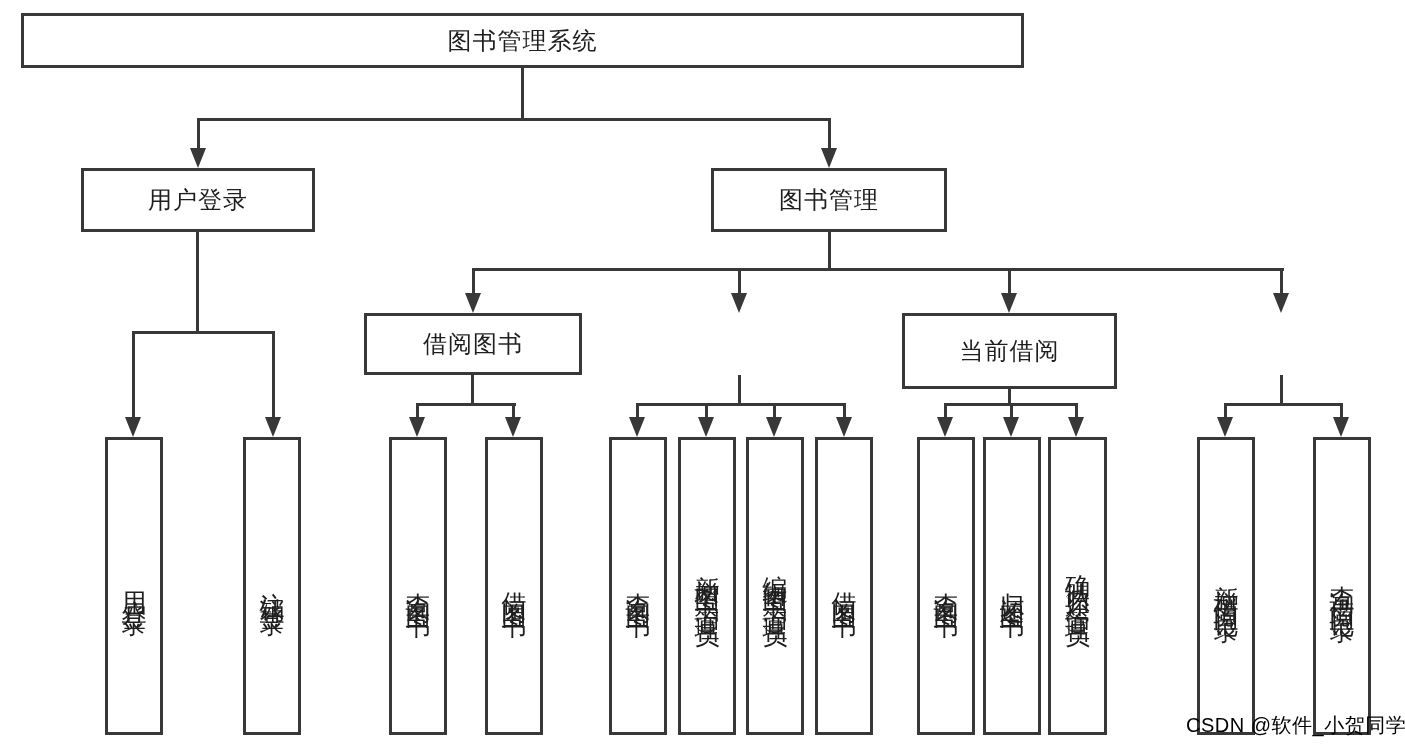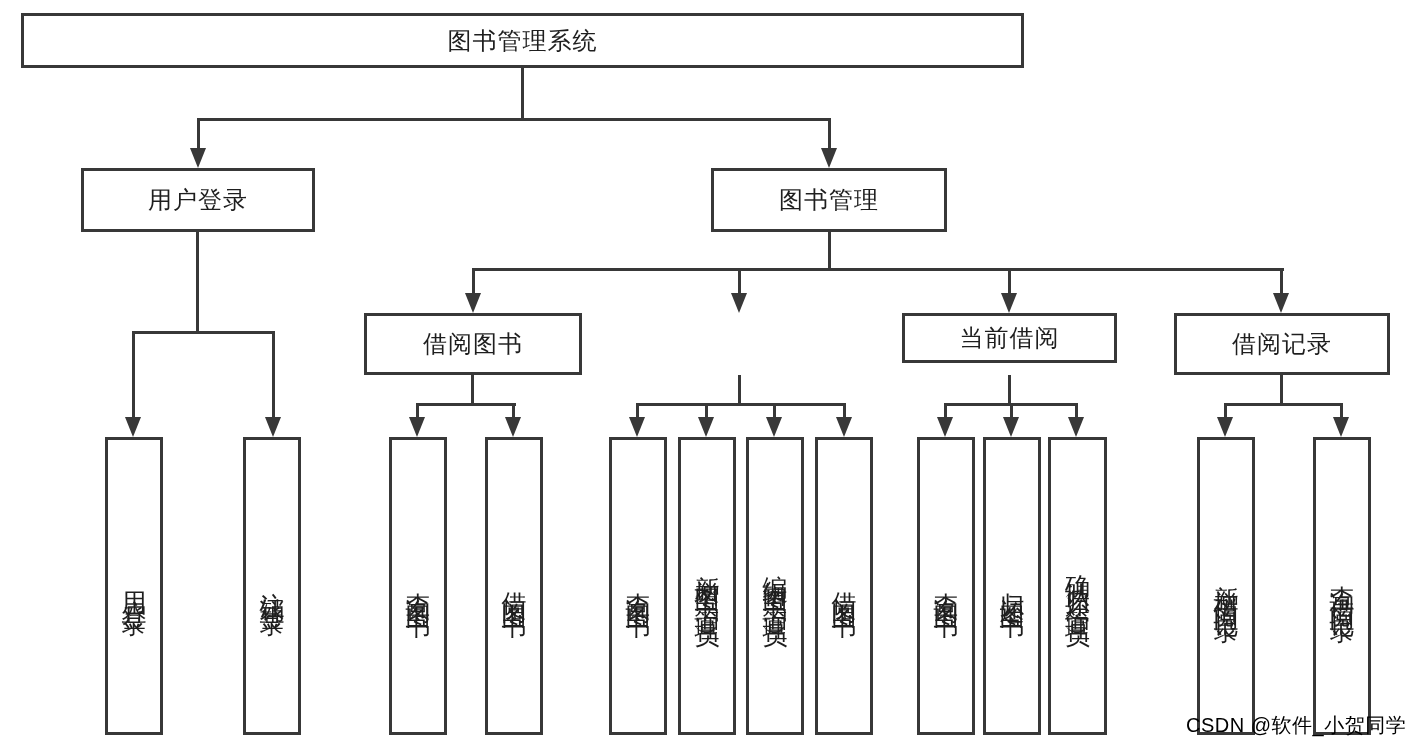--- a/index.html
+++ b/index.html
@@ -41,25 +41,22 @@
   <div class="node" style="left:81px;top:168px;width:234px;height:64px">
     <span class="hlabel">用户登录</span>
   </div>
   <div class="node" style="left:711px;top:168px;width:236px;height:64px">
     <span class="hlabel">图书管理</span>
   </div>
 
   <div class="node" style="left:364px;top:313px;width:218px;height:62px">
     <span class="hlabel">借阅图书</span>
   </div>
-  <div class="node" style="left:902px;top:313px;width:215px;height:50px">
+  <div class="node" style="left:902px;top:313px;width:215px;height:76px">
     <span class="hlabel">当前借阅</span>
-  </div>
-  <div class="node" style="left:1174px;top:313px;width:216px;height:62px">
-    <span class="hlabel">借阅记录</span>
   </div>
 
   <div class="node" style="left:105px;top:437px;width:58px;height:298px">
     <span class="vlabel">用户登录</span>
   </div>
   <div class="node" style="left:243px;top:437px;width:58px;height:298px">
     <span class="vlabel">注销登录</span>
   </div>
 
   <div class="node" style="left:389px;top:437px;width:58px;height:298px">

